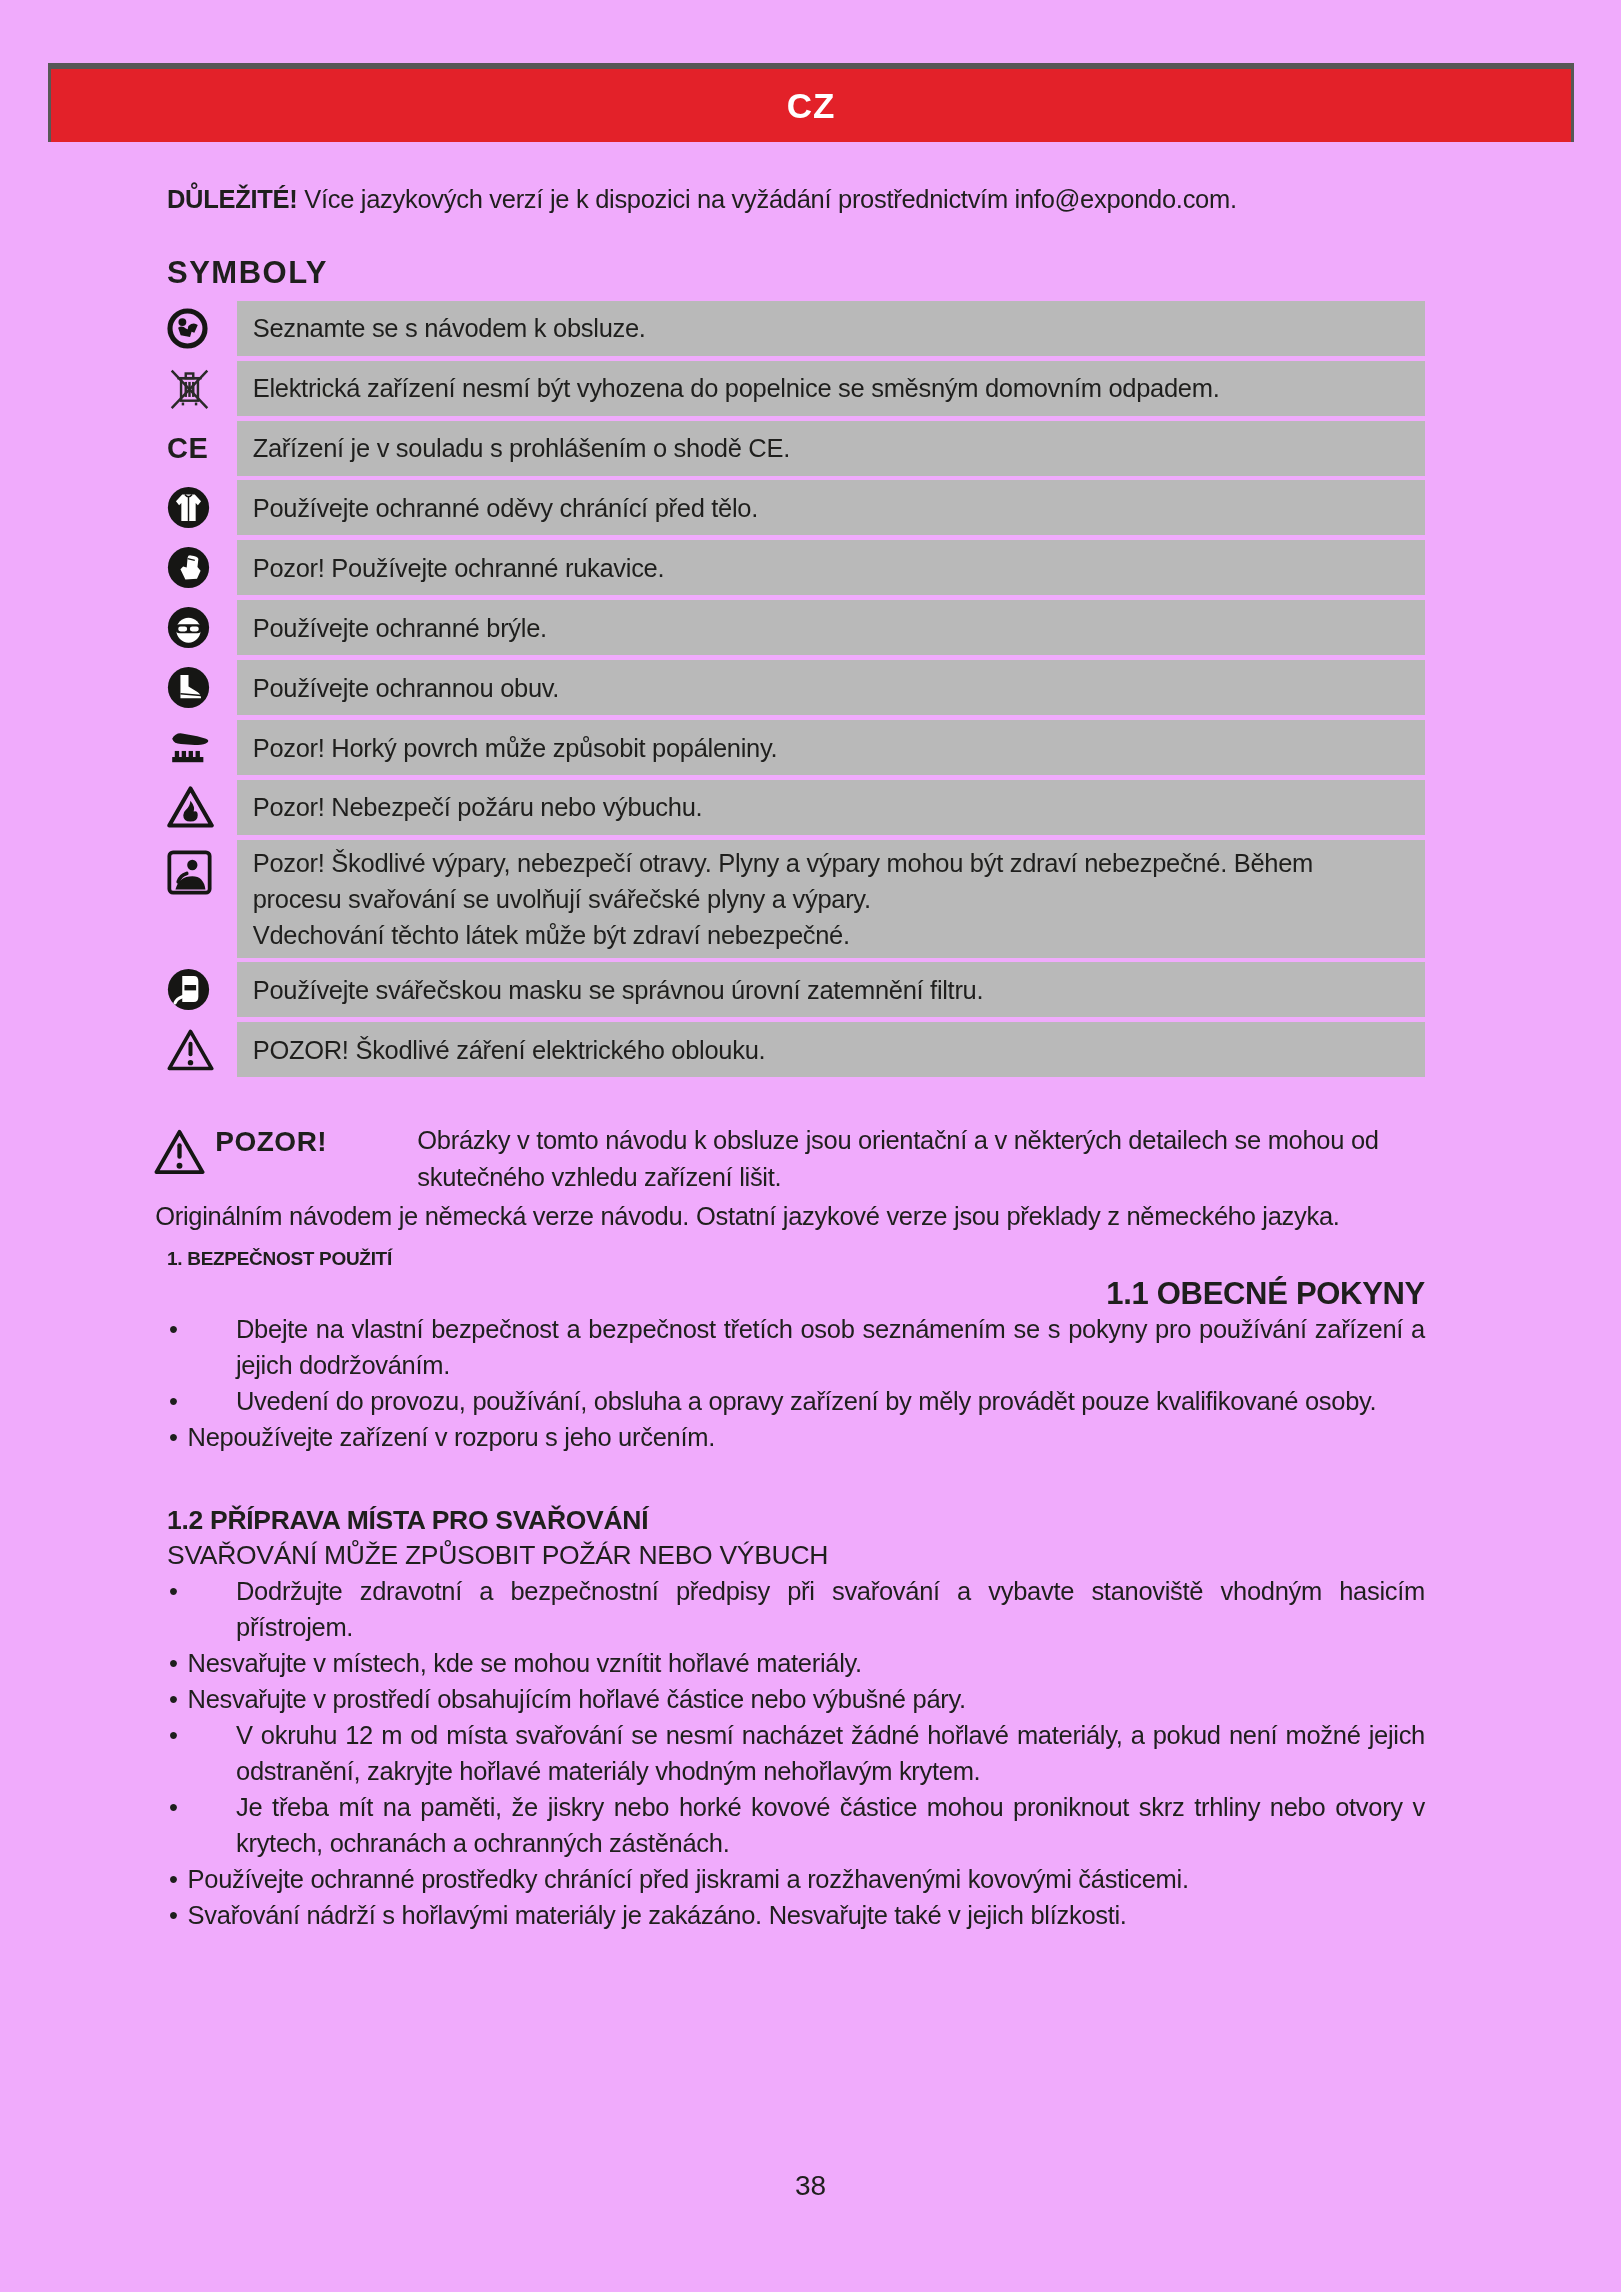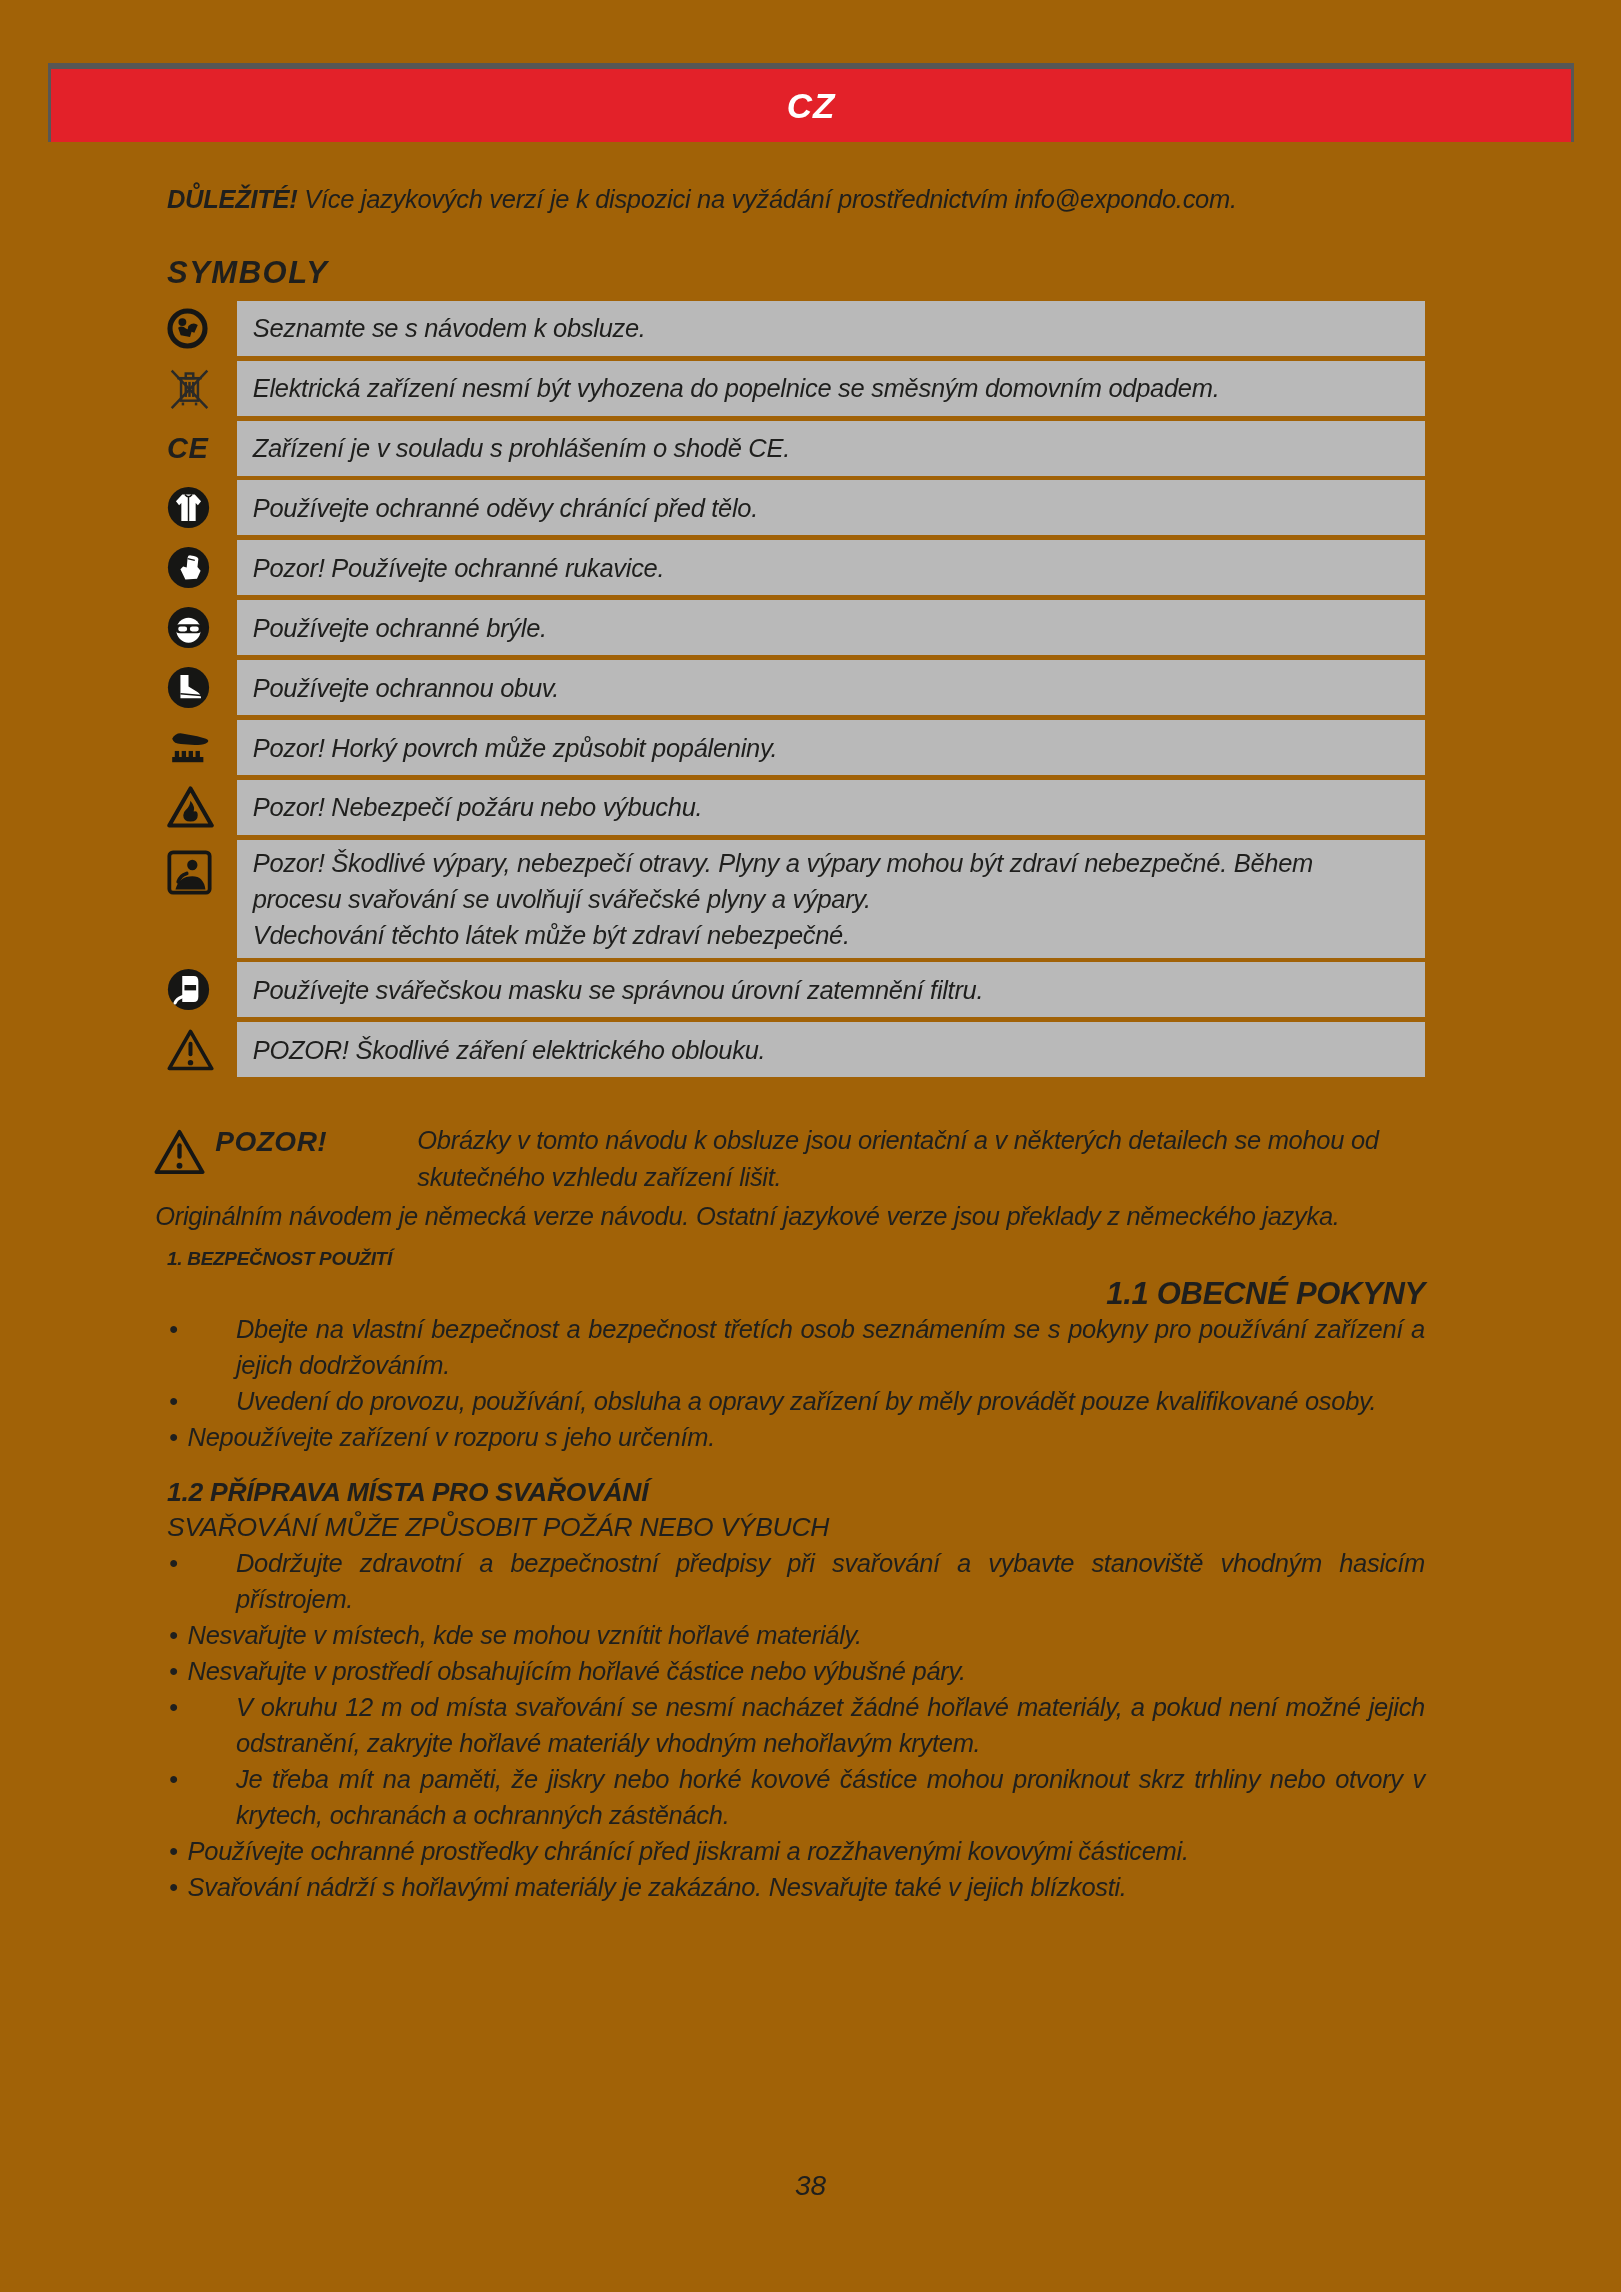--- a/index.html
+++ b/index.html
@@ -2,21 +2,21 @@
 <html lang="cs"><head>
 <meta charset="utf-8">
 <style>
   * { margin:0; padding:0; box-sizing:border-box; }
   html,body { background:#ffffff; }
   body {
     width:1621px; height:2293px; position:relative;
     font-family:"Liberation Sans", sans-serif;
     color:#1f1f1d; font-size:25.5px; letter-spacing:-0.3px;
   }
-  .page { position:absolute; inset:0; background:#a16207;font-style:italic; }
+  .page { position:absolute; inset:0; background:#f0abfc; }
 
   
   .header-bar{
     position:absolute; left:48px; top:63px; width:1526px; height:79px;
     background:#e32129;
     border:3.9px solid #575756; border-top-width:6.9px; border-bottom:none;
     display:flex; align-items:center; justify-content:center;
   }
   .header-bar .lang{
     color:#ffffff; font-weight:bold; font-size:35px; letter-spacing:1px;
@@ -55,21 +55,21 @@
   .pozor-label{
     width:202px; flex:none; font-weight:bold; font-size:28px; letter-spacing:0.5px;
     padding-top:3.9px;
   }
   .pozor-text{ width:965px; flex:none; line-height:37px; }
   .orig-note{ margin-top:2px; margin-left:-11.8px; line-height:36px; }
 
   
   .s1-title{ margin-top:7px; font-weight:bold; font-size:19px; line-height:35px; }
   .s1-sub-title{ font-size:31px; line-height:35px;text-align:right; }
-  .s2-block{ margin-top:20px; }
+  .s2-block{ margin-top:48px; }
   .s2-title, .s2-subtitle{ font-size:26.5px; line-height:35px; }
 
   .bullet{ position:relative; line-height:36px; }
   .bullet::before{
     content:"\2022"; position:absolute; left:2px; top:0;
   }
   .bullet.indent{ padding-left:69px; }
   .bullet.compact{ padding-left:20.6px; }
   .bullet.justify{ text-align:justify; }
 

